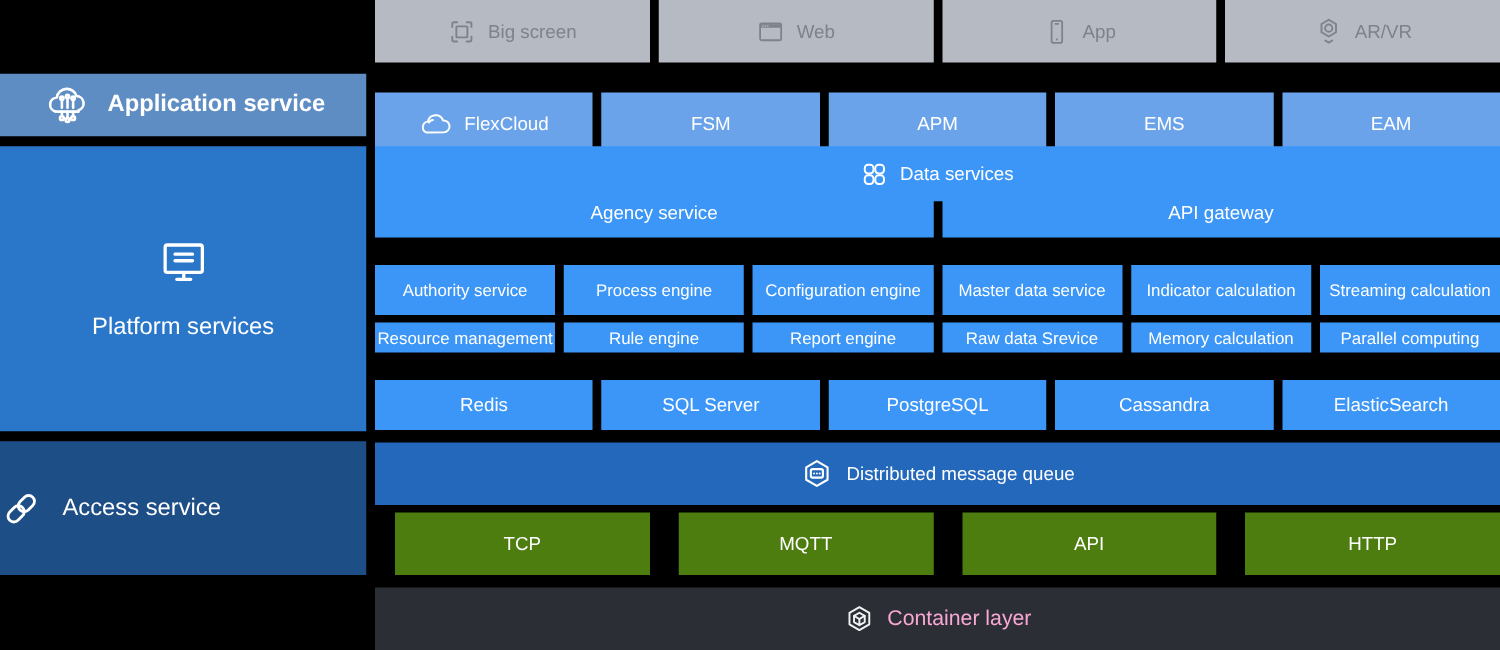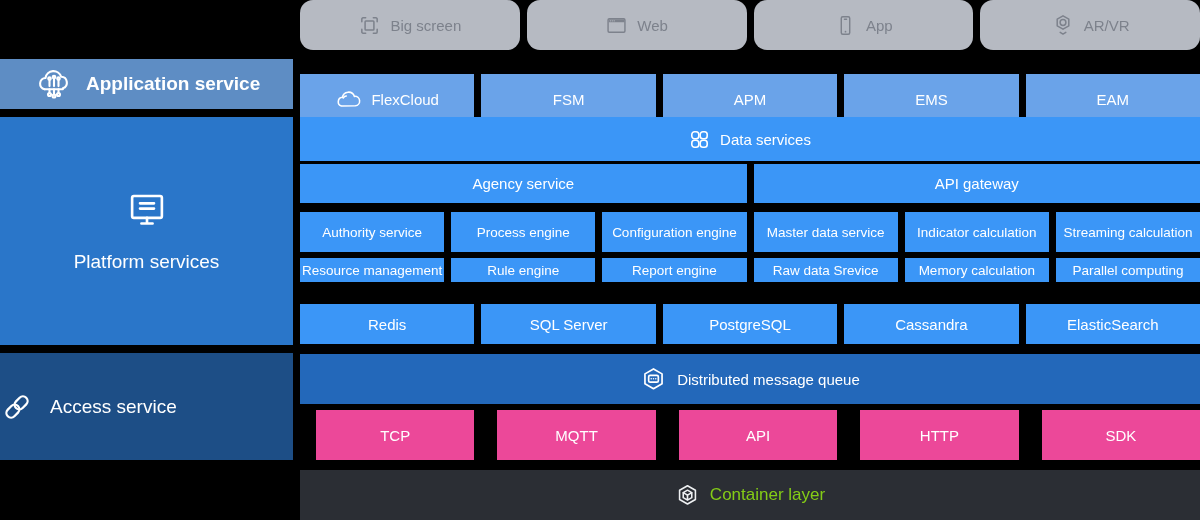--- a/index.html
+++ b/index.html
@@ -12,39 +12,39 @@
   .cell {
     flex:1; display:flex; align-items:center; justify-content:center;
     color:#fff; font-size:15px; gap:9px; white-space:nowrap;
   }
   .bar {
     position:absolute; left:300px; width:900px; display:flex;
     align-items:center; justify-content:center; gap:10px; color:#fff; font-size:15px;
   }
   
   .row-terminals { top:0; height:50px; }
-  .row-terminals .cell { background:#b6bac2; color:#7d828c;border-radius:13px; }
+  .row-terminals .cell { background:#b6bac2; color:#7d828c; }
   
   .row-appsvc { top:59px; height:50px;margin-top:15px; }
   .row-appsvc .cell { background:#6aa3e9; }
   
   .bar-data { top:117px; height:44px; background:#3b96f7; }
-  .row-gw   { top:164px; height:39px;justify-content:flex-end; }
+  .row-gw   { top:151px; height:39px;justify-content:flex-end; }
   .row-gw .cell { background:#3b96f7; }
   .row-eng1 { top:212px; height:40px; }
   .row-eng2 { top:258px; height:24px; }
   .row-eng1 .cell, .row-eng2 .cell { background:#3b96f7; font-size:13.5px; }
   .row-db   { top:304px; height:40px; }
   .row-db .cell { background:#3b96f7; }
   
   .bar-queue { top:354px; height:50px; background:#2368ba; }
   .row-proto { top:410px; height:50px; }
-  .row-proto .cell { background:#ec4899;margin-left:16px; }
-  
-  .bar-container { top:470px; height:50px; background:#2b2e34; color:#84cc16; font-size:17px; }
+  .row-proto .cell { background:#4d7c0f;margin-left:16px; }
+  
+  .bar-container { top:470px; height:50px; background:#2b2e34; color:#f9a8d4; font-size:17px; }
   
   .leftbox { position:absolute; left:0; width:293px; color:#fff; display:flex; align-items:center; }
   .box-app      { top:59px;  height:50px;  background:#5e8dc4; padding-left:36px; gap:14px; font-size:19px;font-weight:bold; }
   .box-platform { top:117px; height:228px; background:#2a76c9; flex-direction:column; justify-content:center; gap:20px; font-size:19px; }
   .box-access   { top:353px; height:107px; background:#1d4e86; gap:16px; font-size:19px; }
   .icn { flex:none; display:block; }
 </style>
 </head>
 <body>
 
@@ -239,23 +239,20 @@
       </div>
     <div class="cell">
         <span>MQTT</span>
       </div>
     <div class="cell">
         <span>API</span>
       </div>
     <div class="cell">
         <span>HTTP</span>
       </div>
-    <div class="cell">
-        <span>SDK</span>
-      </div>
   </div>
 
   <div class="bar bar-container">
     <svg class="icn" width="25" height="25" viewBox="0 0 24 24" fill="none" stroke="#eef0f2" stroke-width="1.5" stroke-linecap="round" stroke-linejoin="round">
       <path d="M12 2.6l7.6 4.4v8.8L12 20.2l-7.6-4.4V7z"></path>
       <path d="M7.9 9.3L12 6.9l4.1 2.4-4.1 2.4z"></path>
       <path d="M7.9 9.3v4.8L12 16.5v-4.8M16.1 9.3v4.8L12 16.5"></path>
     </svg>
     <span>Container layer</span>
   </div>

